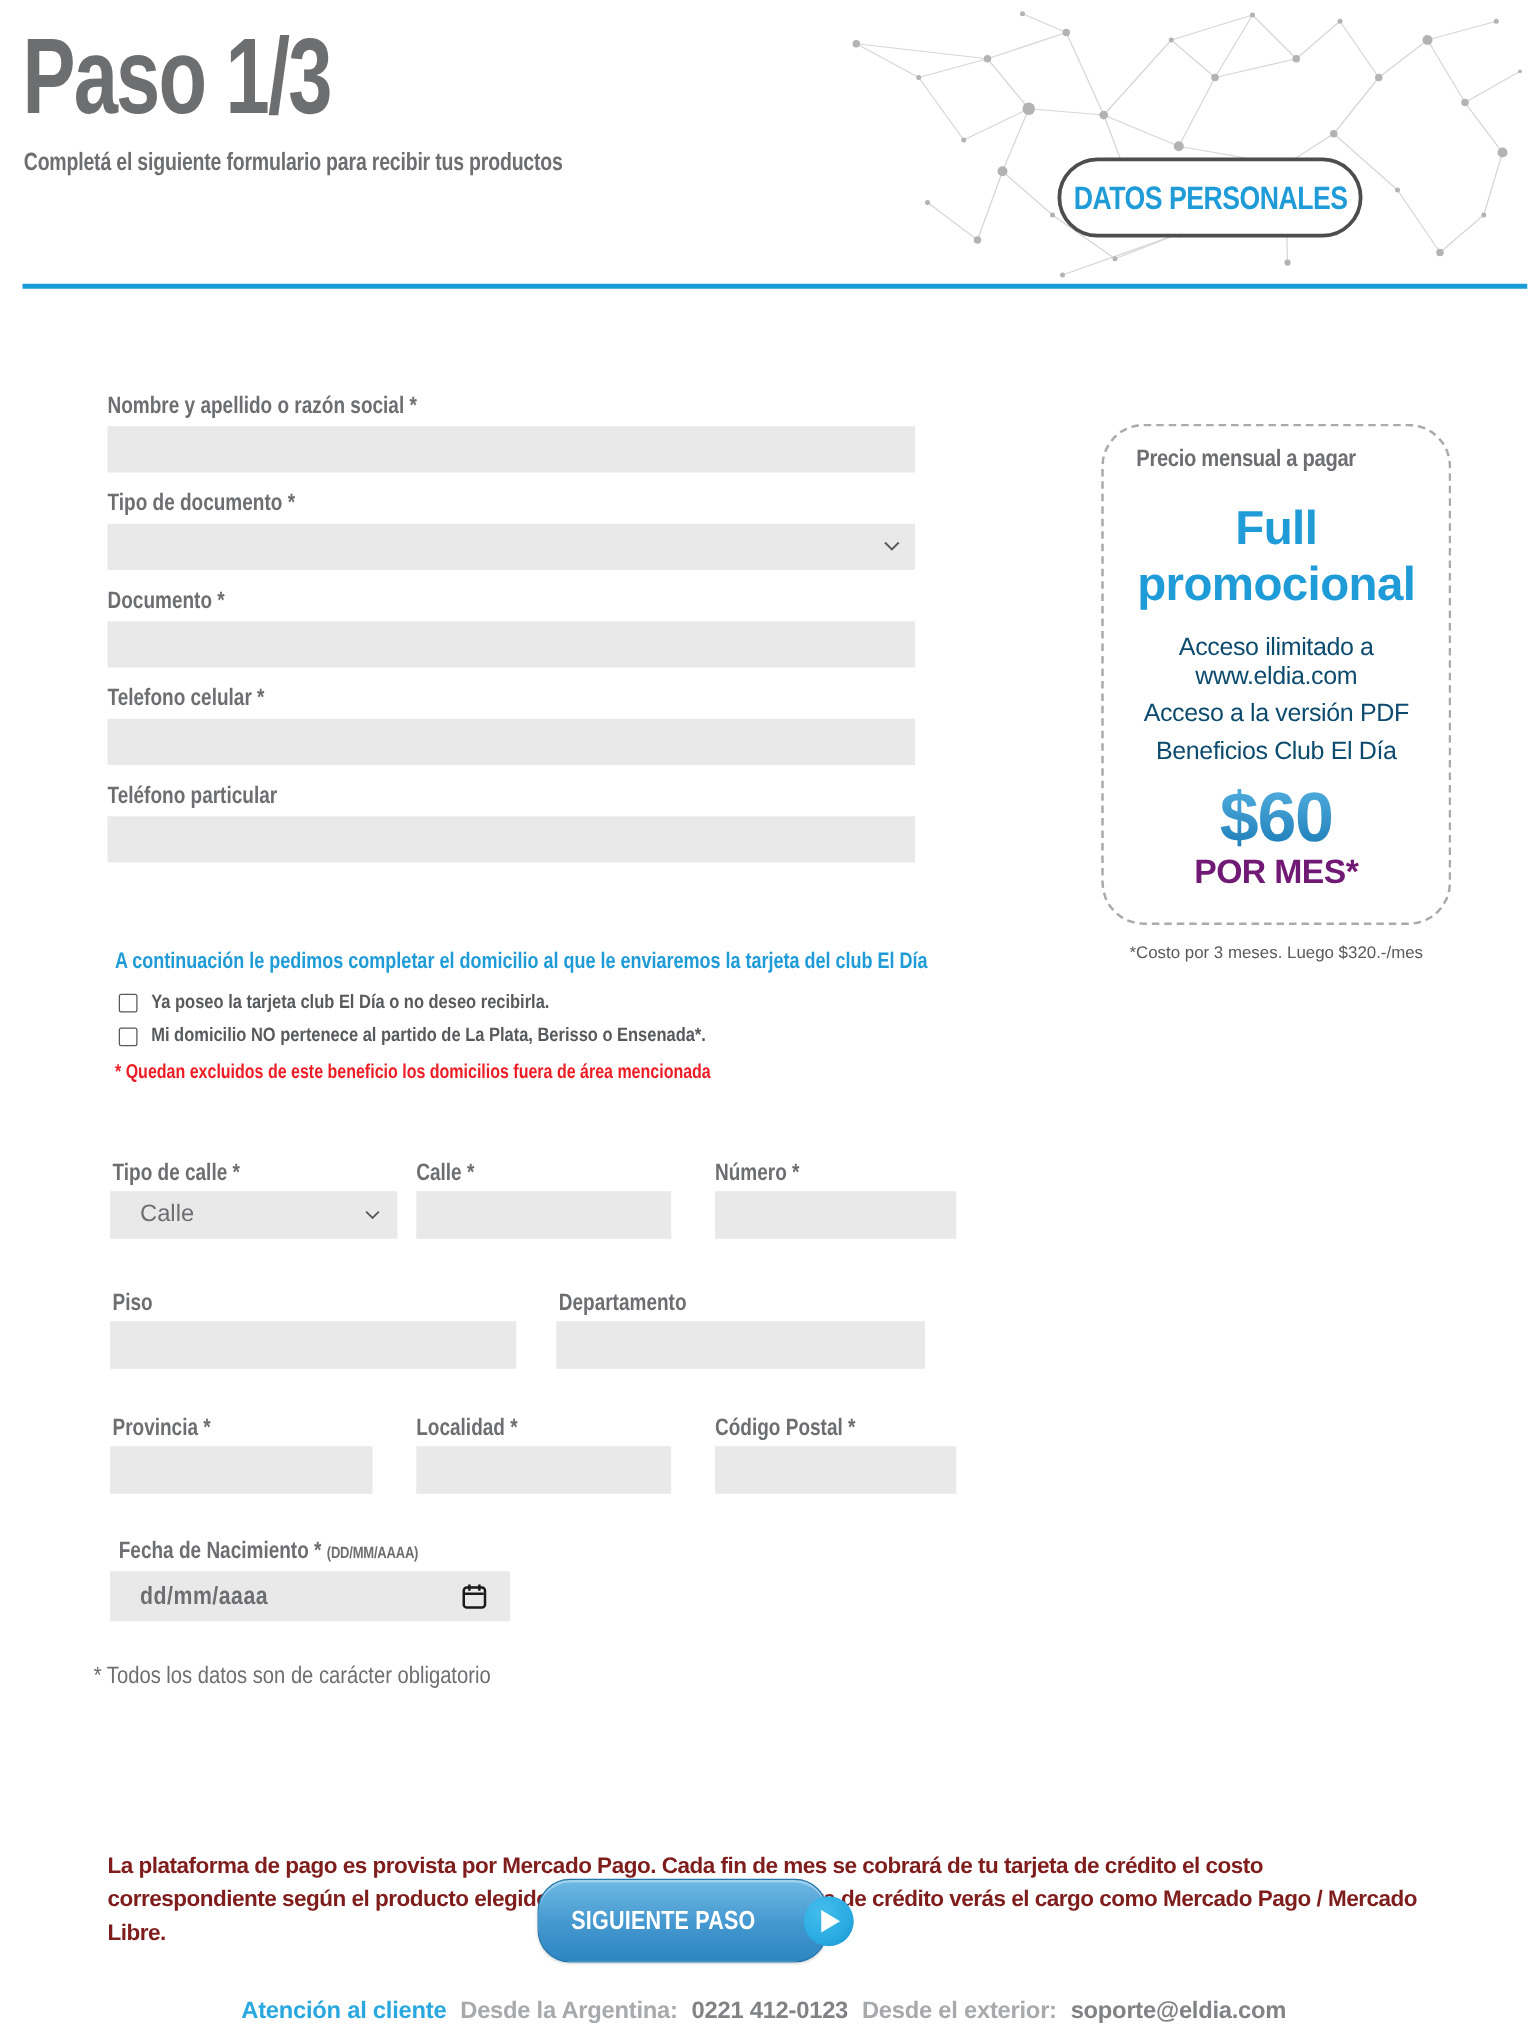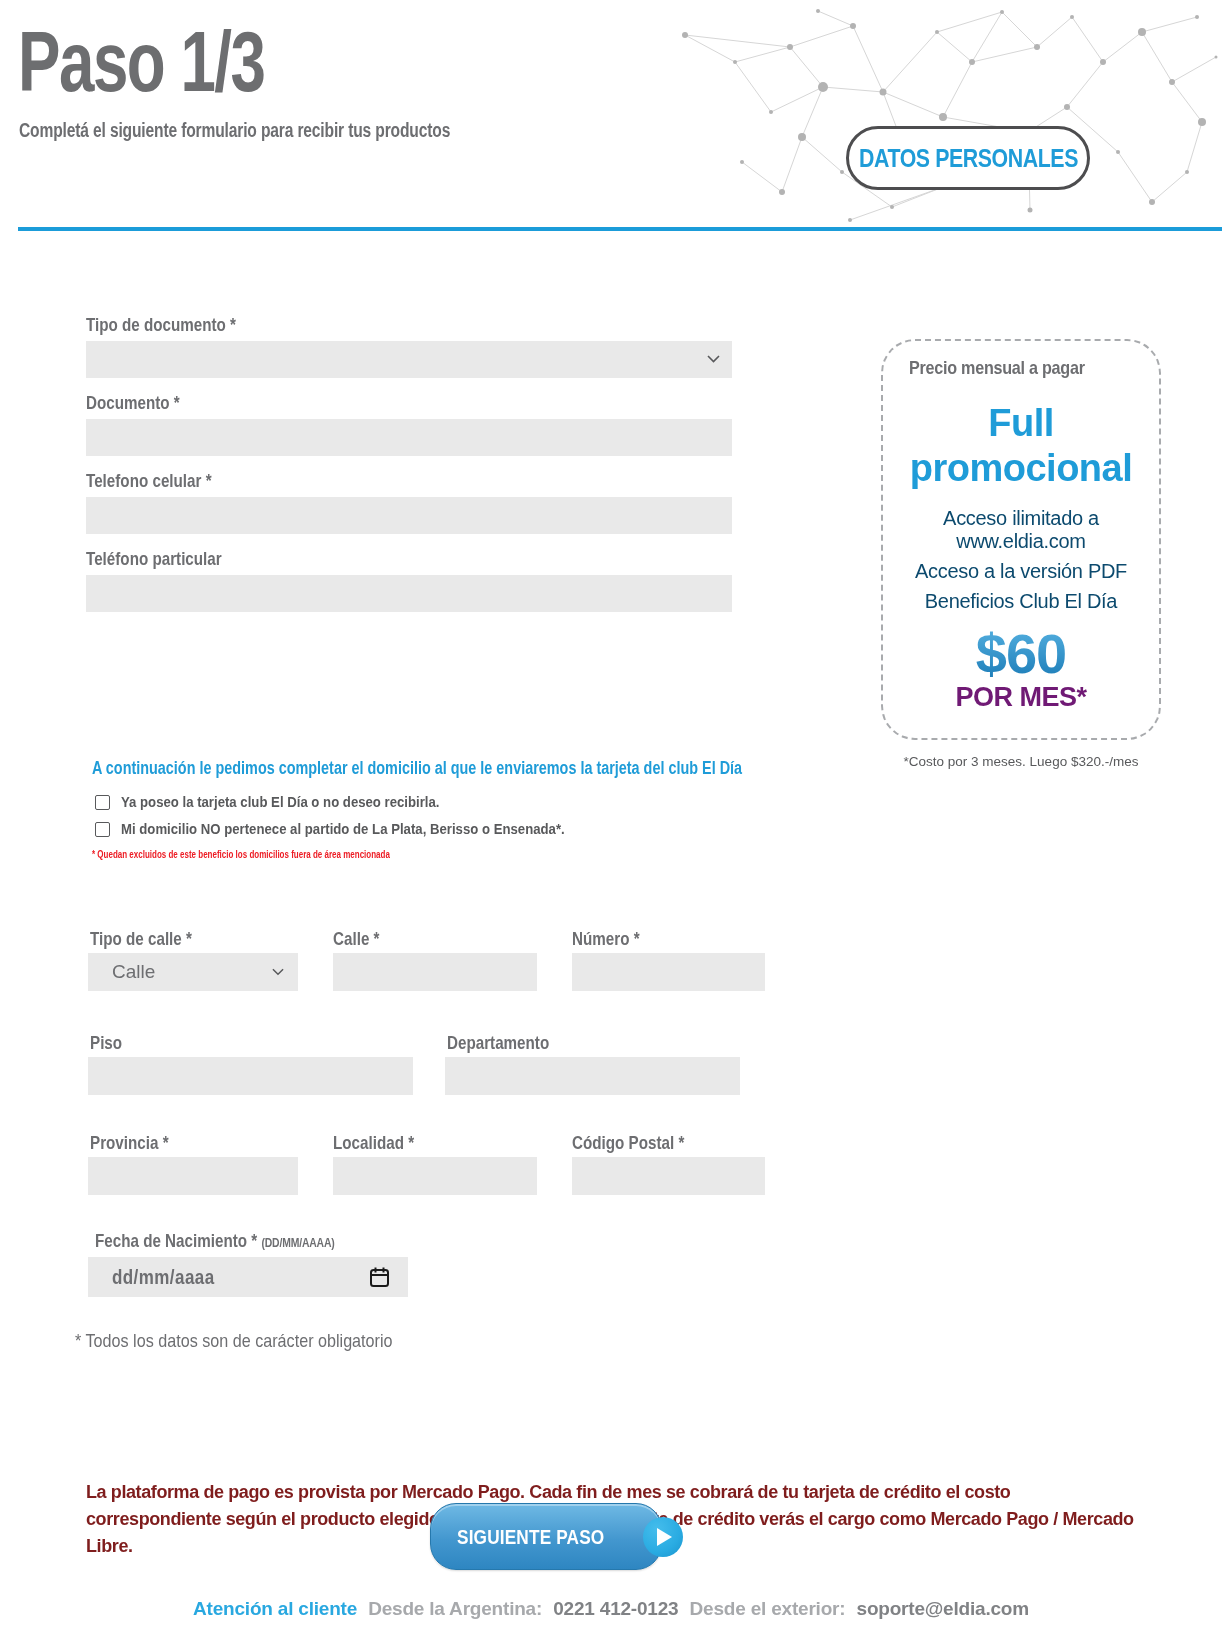--- a/index.html
+++ b/index.html
@@ -57,21 +57,21 @@
     .price { background:linear-gradient(180deg,#5ab5e4 0%,#1d7db8 90%); -webkit-background-clip:text; color:transparent; }
   }
   .period { margin-top:-4px; font-size:27px; font-weight:bold; color:#701a75; letter-spacing:-0.5px; }
   .panel-footnote { left:881px; top:754px; width:280px; text-align:center; font-size:13.5px; color:#58595b; }
 
   
   .club-heading { left:92px; top:758px; font-size:18px; font-weight:bold; color:#1f9cd8; }
   .cbrow { left:95px; display:flex; align-items:center; gap:11px; }
   .cb { width:15px; height:15px; background:#fff; border:1.5px solid #58595b; border-radius:2px; flex:0 0 auto; }
   .cblabel { font-size:15.5px; font-weight:bold; color:#58595b; }
-  .warning { left:92px; top:849px; font-size:10px; font-weight:bold; color:#ed1c24; }
+  .warning { left:92px; top:849px; font-size:16px; font-weight:bold; color:#ed1c24; }
 
   .alabel { position:absolute; font-size:19px; font-weight:bold; color:#6d6e71; }
   .abox { position:absolute; height:38px; background:#e9e9e9; border:none;
           font-family:"Liberation Sans",sans-serif; font-size:19px; color:#6d6e71; padding:0 12px; outline:none; }
   .aselect { display:flex; align-items:center; padding-left:24px; }
   .aselect .chev { position:absolute; right:14px; }
 
   
   .datebox { left:88px; top:1257px; width:320px; height:40px; background:#e9e9e9;
              display:flex; align-items:center; padding-left:24px; }
@@ -201,20 +201,24 @@
 <div class="abs page-subtitle">Completá el siguiente formulario para recibir tus productos</div>
 
 <div class="abs badge">
   <span class="cxc">DATOS PERSONALES</span>
 </div>
 
 <div class="abs blue-rule"></div>
 
 <div class="abs personal">
   <div class="fgroup">
+    <div class="flabel"><span class="cx80">Nombre y apellido o razón social *</span></div>
+    <input class="tbox" type="text" value="" style="">
+  </div>
+  <div class="fgroup">
     <div class="flabel"><span class="cx80">Tipo de documento *</span></div>
     <div class="tbox selectbox">
       <span></span>
       <svg class="chev" width="13" height="8" viewBox="0 0 13 8">
           <path d="M1 1 L6.5 6.5 L12 1" fill="none" stroke="#58595b" stroke-width="1.6"></path>
         </svg>
     </div>
   </div>
   <div class="fgroup">
     <div class="flabel"><span class="cx80">Documento *</span></div>
@@ -253,21 +257,21 @@
   <span class="cb"></span>
   <span class="cblabel"><span class="cx85">Mi domicilio NO pertenece al partido de La Plata, Berisso o Ensenada*.</span></span>
 </div>
 
 <div class="abs warning"><span class="cx80">* Quedan excluidos de este beneficio los domicilios fuera de área mencionada</span></div>
 
 <div class="alabel" style="left:90px; top:928px;"><span class="cx80">Tipo de calle *</span></div>
 <div class="alabel" style="left:333px; top:928px;"><span class="cx80">Calle *</span></div>
 <div class="alabel" style="left:572px; top:928px;"><span class="cx80">Número *</span></div>
 
-<div class="abox aselect" style="left:88px; top:953px; width:210px;">
+<div class="abox aselect" style="left:88px; top:953px; width:230px;">
   <span>Calle</span>
   <svg class="chev" width="12" height="8" viewBox="0 0 13 8">
       <path d="M1 1 L6.5 6.5 L12 1" fill="none" stroke="#58595b" stroke-width="1.6"></path>
     </svg>
 </div>
 <input class="abox" type="text" style="left: 333px; top: 953px; width: 204px;" value="">
 <input class="abox" type="text" style="left: 572px; top: 953px; width: 193px;" value="">
 
 <div class="alabel" style="left:90px; top:1032px;"><span class="cx80">Piso</span></div>
 <div class="alabel" style="left:447px; top:1032px;"><span class="cx80">Departamento</span></div>

